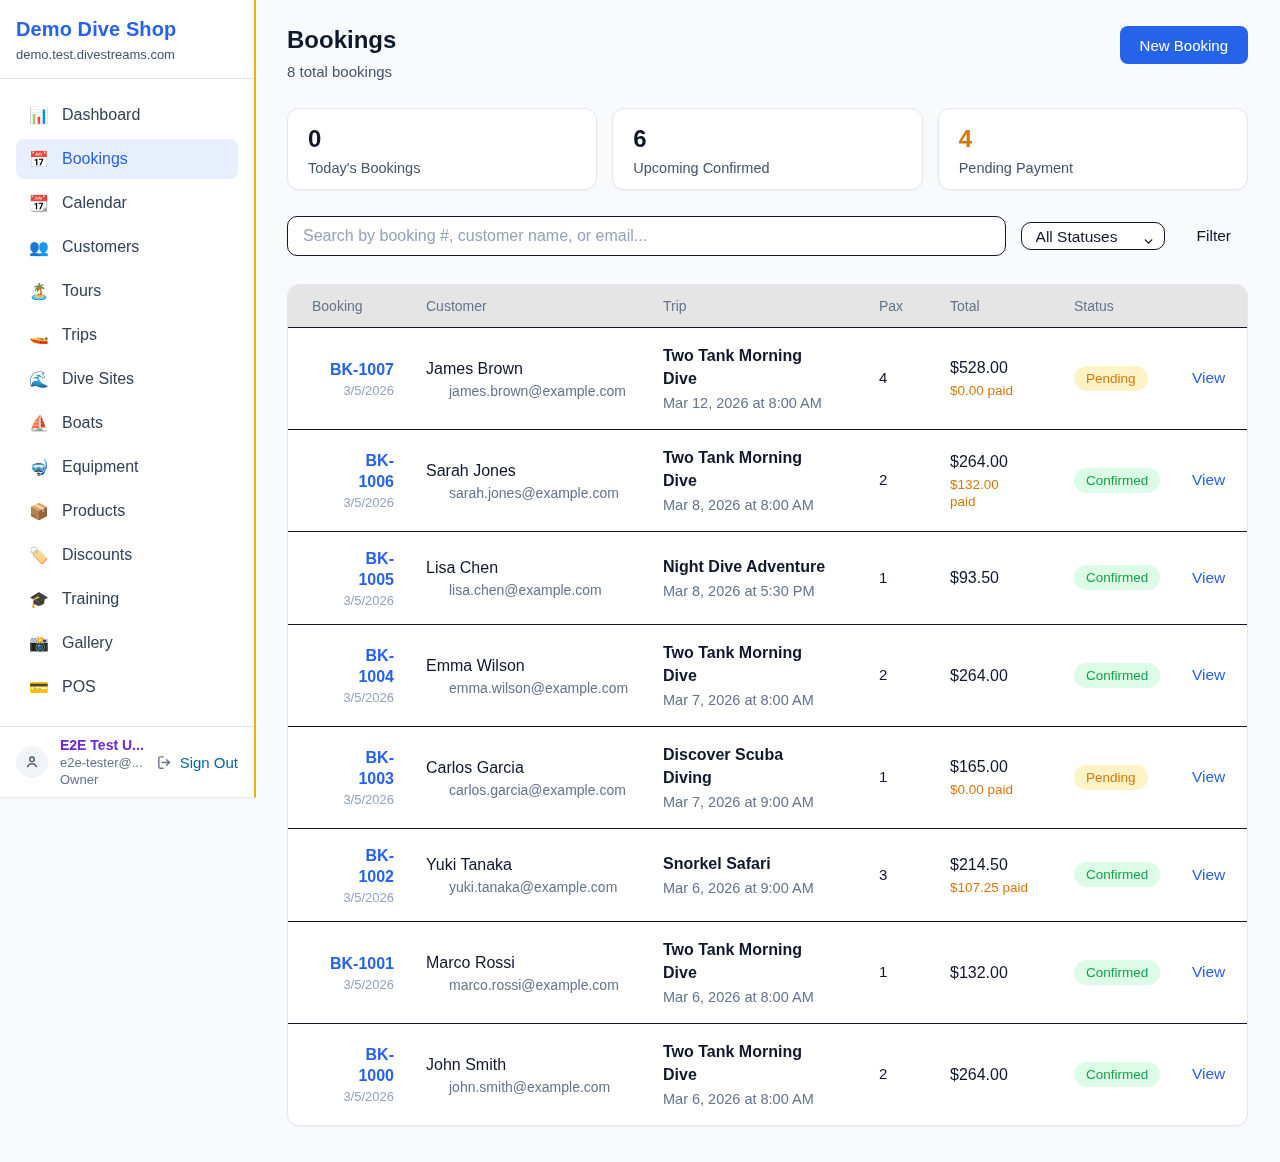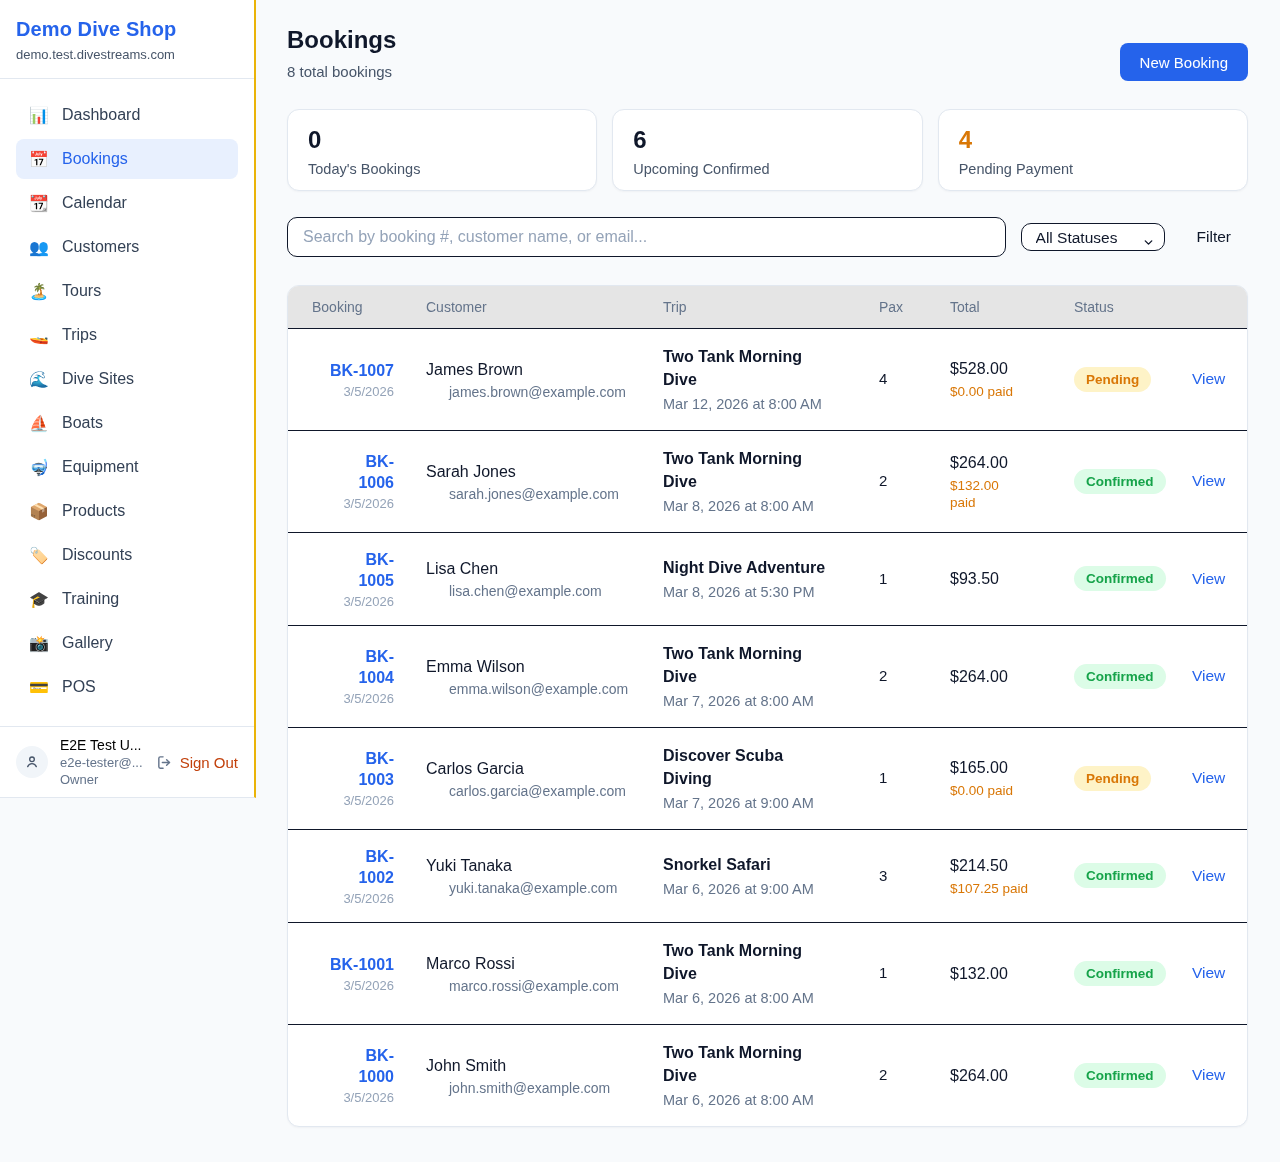--- a/index.html
+++ b/index.html
@@ -27,34 +27,34 @@
   .nav-icon { width:22px; text-align:center; font-size:16px; flex:0 0 22px;
     font-family:"DejaVu Sans",sans-serif; }
   .sidebar-foot {
     border-top:1px solid #e2e8f0; padding:10px 16px; display:flex; align-items:center; gap:12px;
   }
   .avatar {
     width:32px; height:32px; border-radius:50%; background:#f1f5f9;
     display:flex; align-items:center; justify-content:center; flex:0 0 32px;
   }
   .user-block { min-width:0; flex:1 1 auto; }
-  .user-name { font-size:14px; font-weight:normal; color:#000000; white-space:nowrap; }
+  .user-name { font-size:14px; font-weight:bold; color:#6d28d9; white-space:nowrap;text-align:center; }
   .user-email { font-size:13px; color:#64748b; margin-top:2px; white-space:nowrap; }
   .user-role { font-size:13px; color:#64748b; margin-top:2px; }
-  .signout { display:flex; align-items:flex-end; gap:7px; color:#c2410c; font-size:15px;
+  .signout { display:flex; align-items:flex-end; gap:7px; color:#0369a1; font-size:15px;
     white-space:nowrap; cursor:pointer; }
 
   
   .main { position:absolute; left:256px; top:0; width:1024px; height:1162px; padding:26px 32px 0 31px; }
   .page-header { display:flex; align-items:flex-start; justify-content:space-between; }
   .page-title { font-size:24px; font-weight:bold; color:#0f172a; }
   .page-sub { font-size:15px; color:#475569; margin-top:9px; }
   .btn-primary {
     background:#2563eb; color:#ffffff; font-size:15px; font-weight:500;
-    border:none; border-radius:8px; padding:0 20px; height:38px; margin-top:17px; cursor:pointer;
+    border:none; border-radius:8px; padding:0 20px; height:38px; margin-top:0; cursor:pointer;
     font-family:inherit;
   }
 
   .stats { display:flex; gap:15px; margin-top:28px; }
   .stat-card {
     flex:1 1 0; background:#ffffff; border:1px solid #e2e8f0; border-radius:12px;
     padding:17px 20px; box-shadow:0 1px 2px rgba(15,23,42,.04); height:82px;
   }
   .stat-value { font-size:24px; font-weight:bold; color:#0f172a; line-height:1.1; }
   .stat-value.orange { color:#d97706; }
@@ -96,21 +96,21 @@
   .bk-date { color:#94a3b8; font-size:13px; margin-top:3px; }
   .cust-name { color:#0f172a; font-size:16px; line-height:21px; }
   .cust-email { color:#64748b; font-size:14px; margin-top:4px;margin-left:23px; }
   .trip-name { color:#0f172a; font-size:16px; font-weight:600; line-height:23px; white-space:pre-line; }
   .trip-date { color:#64748b; font-size:14.5px; margin-top:3px; line-height:20px; }
   .pax { font-size:15px; color:#0f172a; }
   .total { font-size:16px; font-weight:normal; color:#0f172a; line-height:21px; }
   .paid { font-size:13.5px; color:#d97706; margin-top:4px; line-height:17px; white-space:pre-line; }
   .paid:empty { display:none; }
   .badge {
-    display:inline-block; padding:5px 12px; border-radius:999px; font-size:13.5px; font-weight:700;
+    display:inline-block; padding:5px 12px; border-radius:999px; font-size:13.5px; font-weight:400;
   }
   .badge[data-status="Pending"] { background:#fef3c7; color:#d97706; }
   .badge[data-status="Confirmed"] { background:#dcfce7; color:#16a34a; }
   .view-link { color:#2563eb; font-size:15.5px; cursor:pointer; }
 </style>
 </head>
 <body>
 
 <aside class="sidebar">
   <div class="sidebar-head">

